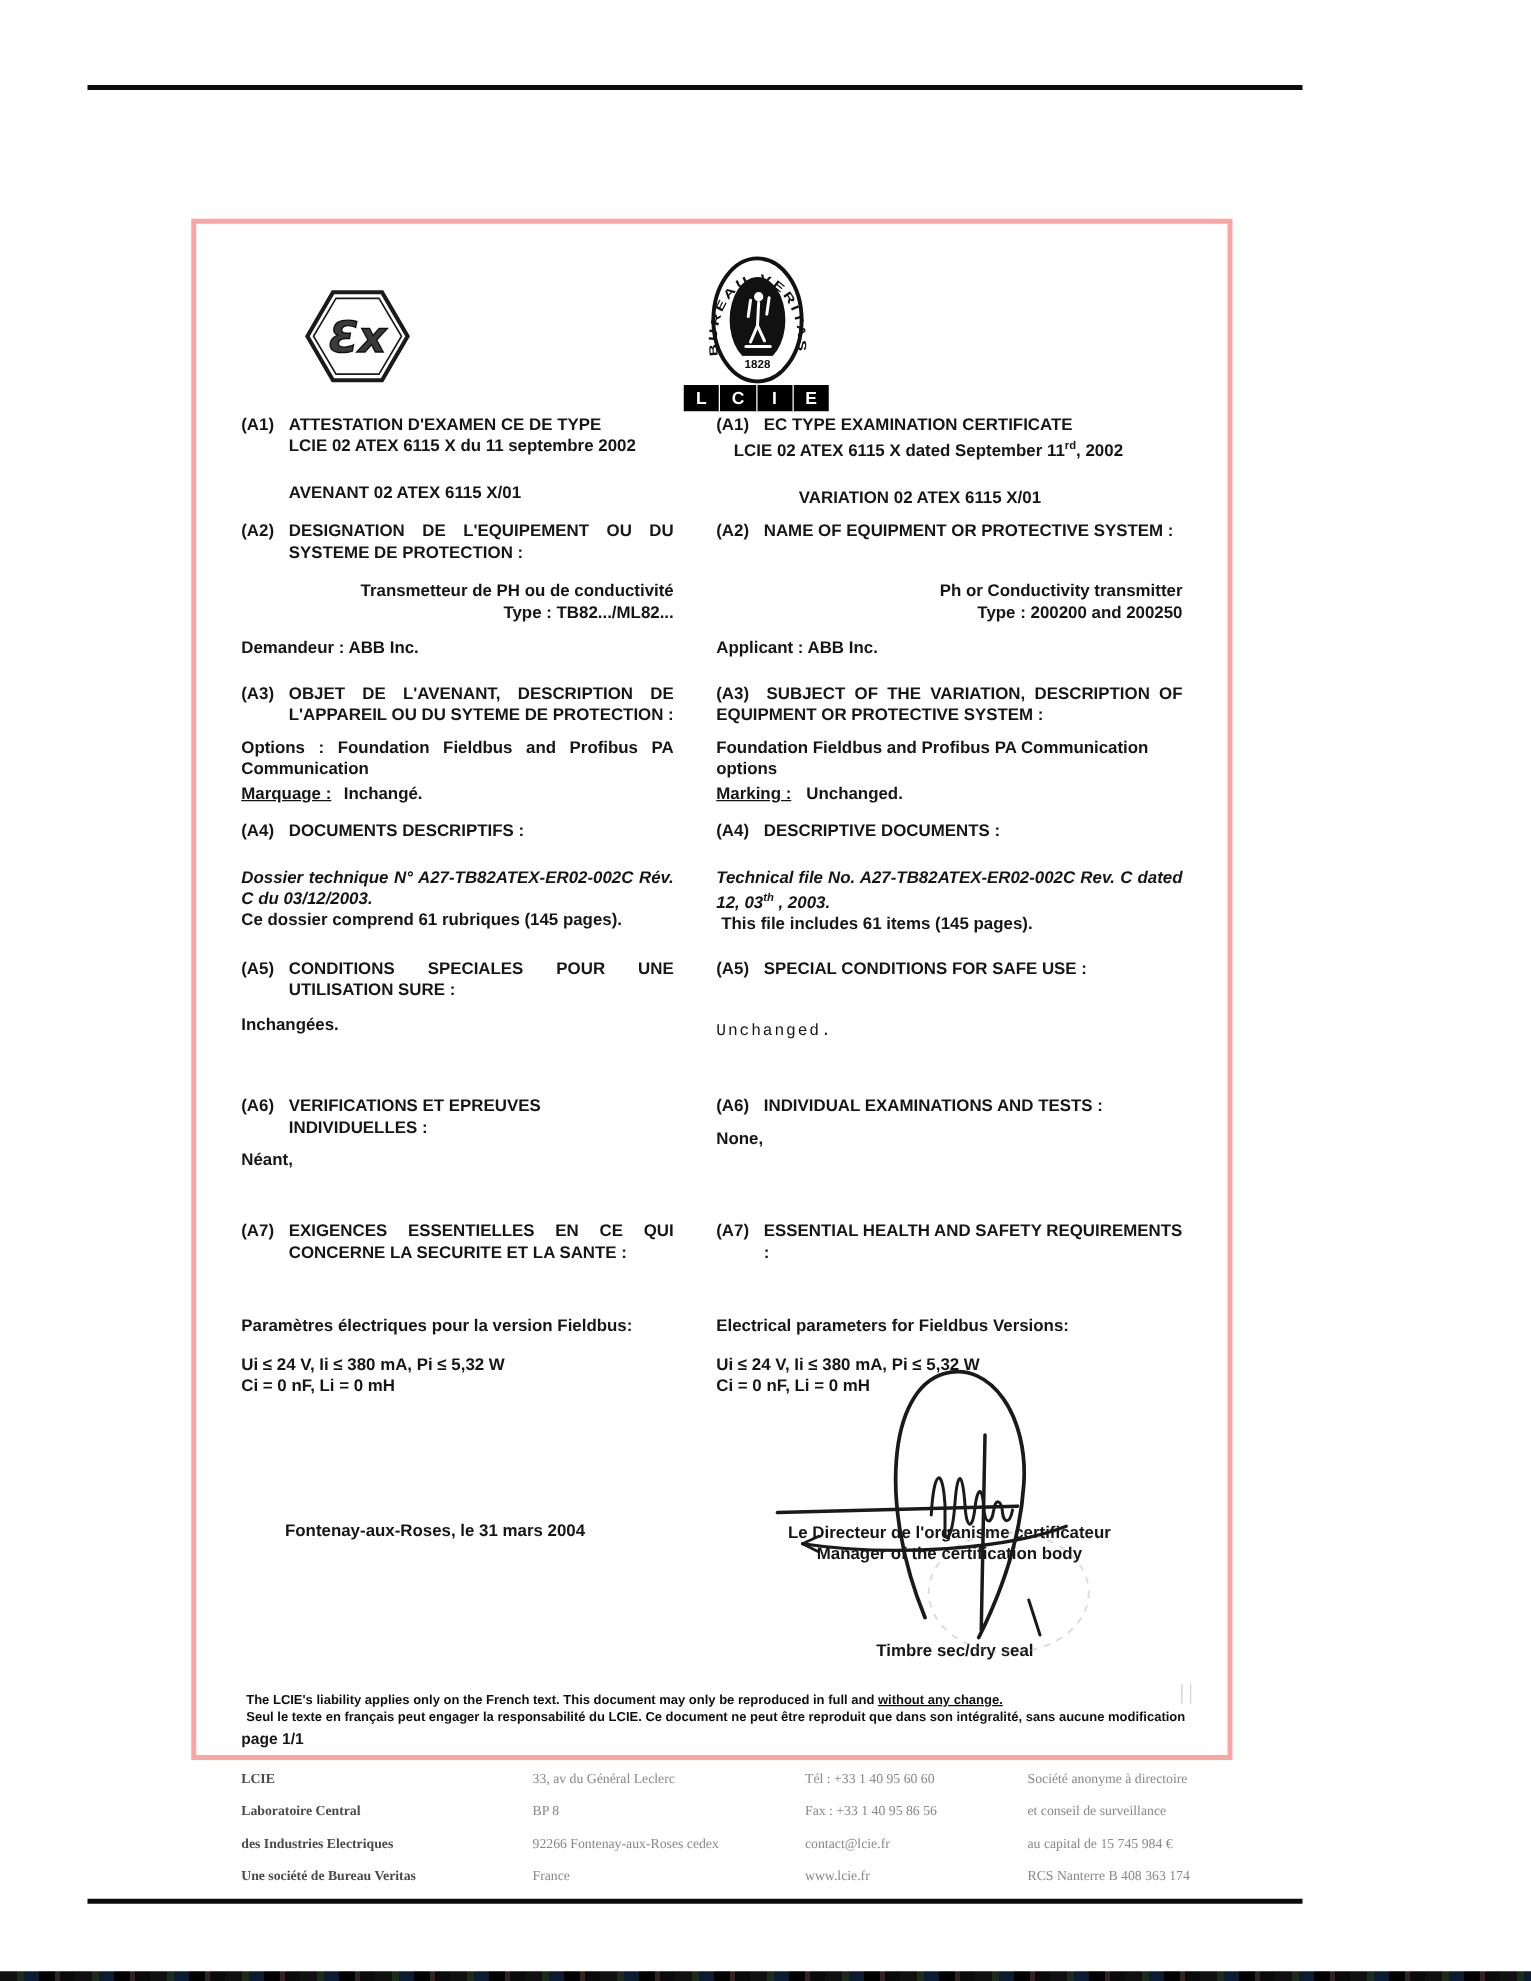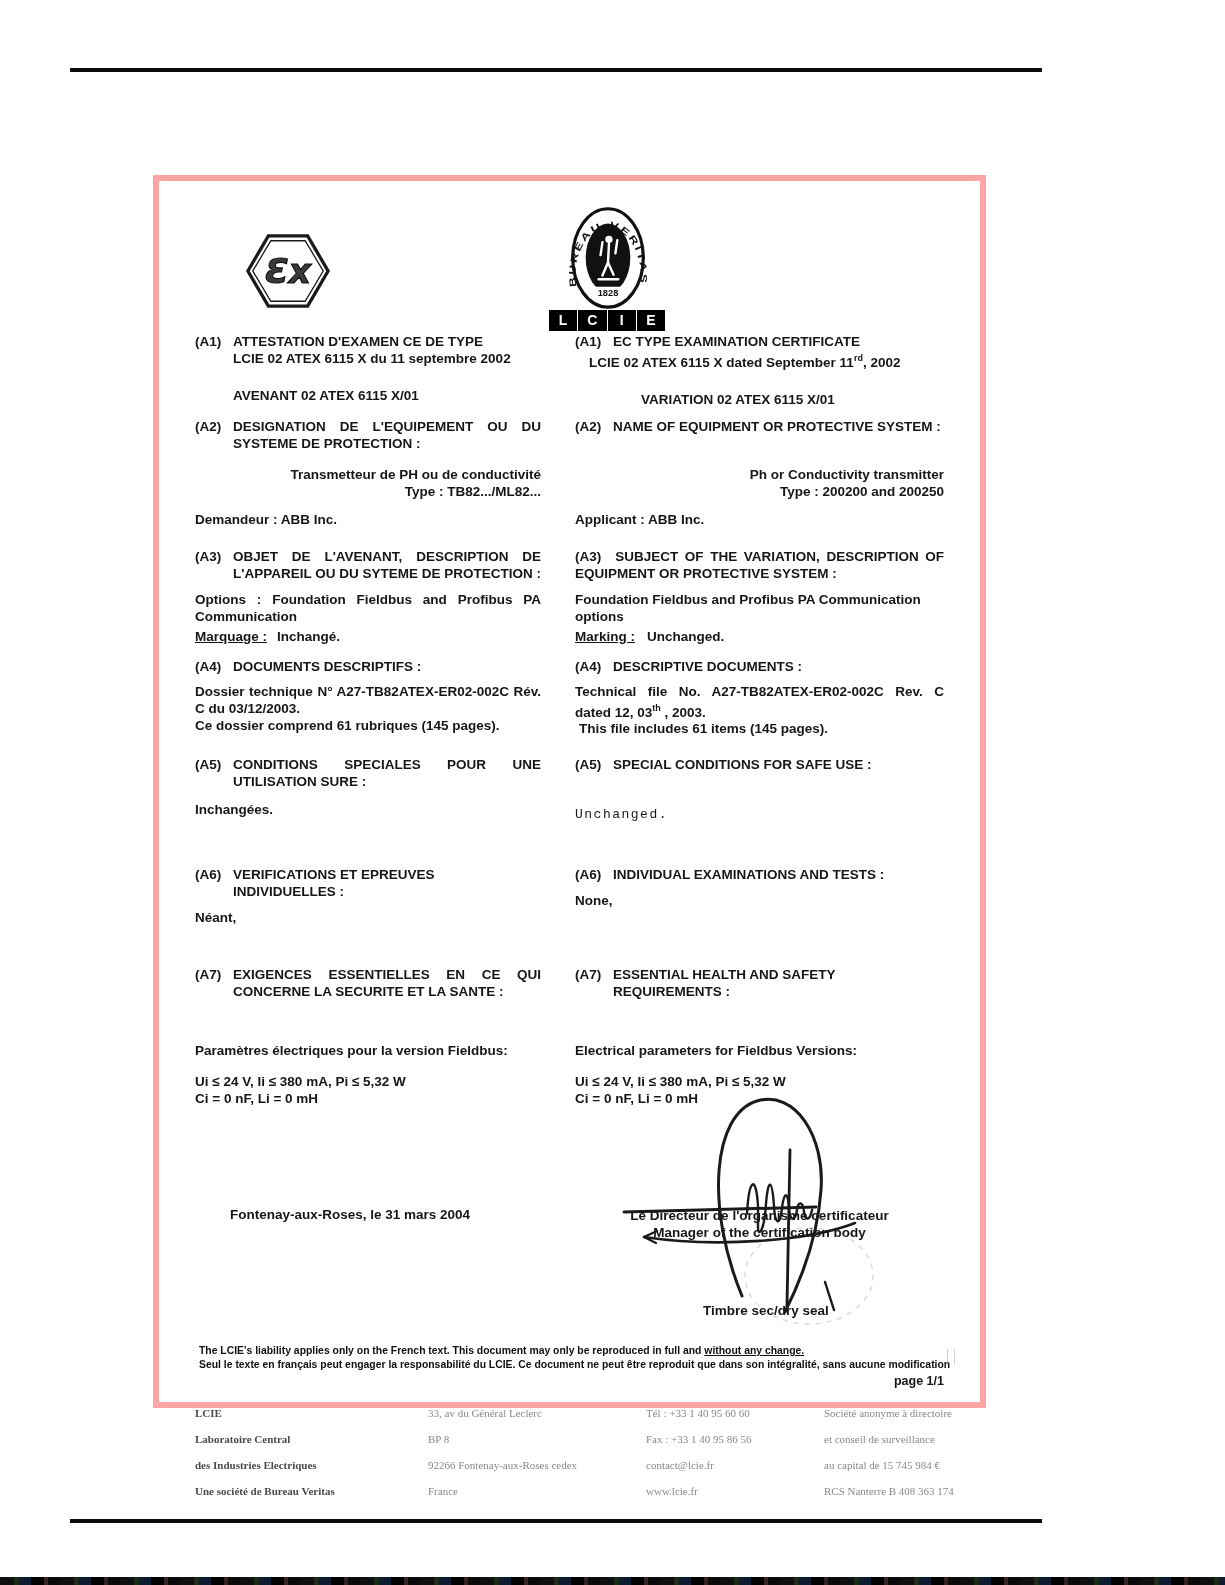--- a/index.html
+++ b/index.html
@@ -7,21 +7,21 @@
   .page {
     position:relative; width:1225px; height:1585px; background:#fff;
     font-family:"Liberation Sans", sans-serif; color:#161616; overflow:hidden;
   }
   .rule { position:absolute; left:70px; width:972px; height:4px; background:#0c0c0c; }
   .rule-top { top:68px; }
   .rule-bottom { top:1519px; }
 
   .cert {
     position:absolute; left:153px; top:175px; width:833px; height:1233px;
-    border:6px solid #fca5a5; background:#fff; padding:0 36px;
+    border:4px solid #fca5a5; background:#fff; padding:0 36px;
   }
 
   
   .cert-header { position:relative; height:152px; }
   .ex-logo { position:absolute; left:48px; top:50px; width:90px; height:80px; }
   .bv-logo { position:absolute; left:366px; top:24px; width:94px; height:104px; }
   .lcie-bar { position:absolute; left:354px; top:129px; width:116px; height:21px;
     display:flex; background:#000; }
   .lcie-bar span { flex:1; color:#fff; font-weight:bold; font-size:14px; line-height:21px;
     text-align:center; border-left:1px solid #fff; }
@@ -45,38 +45,38 @@
   .a1-line2 { margin-left:0; }
   .a1-var { margin-top:20px; }
 
   .sec-a2 { margin-top:10px; }
   .prod { margin-top:12px; }
   .applicant { margin-top:11px; }
   .sec-a3 { margin-top:20px; }
   .a3-body { margin-top:9px; }
   .sec-mark { margin-top:3px; }
   .sec-a4 { margin-top:13px; }
-  .a4-body { margin-top:8px; }
+  .a4-body { margin-top:20px;font-style:italic; }
   .sec-a5 { margin-top:19px; }
   .a5-val { margin-top:9px; }
   .a5-val-en { margin-top:15px; }
   .sec-a6 { margin-top:44px; }
   .a6-val { margin-top:9px; }
   .sec-a7 { margin-top:40px; }
   .a7-intro { margin-top:40px; }
   .a7-params { margin-top:14px; }
 
   .closing { margin-top:100px; }
   .date-place { margin-left:35px; font-weight:bold; font-size:13.5px; }
   .director { text-align:center; font-weight:bold; font-size:13.5px; line-height:17px; }
   .seal-label { margin-top:62px; margin-left:128px; font-weight:bold; font-size:13.5px; }
 
   .legal { margin-top:26px; margin-left:4px; width:768px;
     font-size:10.4px; font-weight:bold; line-height:14px; color:#101010; }
-  .page-num { text-align:right; margin-top:2px;
+  .page-num { text-align:left; margin-right:52px; margin-top:2px;
     font-size:12.5px; font-weight:bold; }
 
   .footer { margin-top:12px; display:grid;
     grid-template-columns:205px 190px 150px 215px; column-gap:28px;
     font-family:"Liberation Serif", serif; font-size:11px; line-height:26px; }
   .footer .fc1 { font-weight:bold; color:#4a4a4a; }
   .footer .fc { color:#888; }
   .footer div div { white-space:nowrap; }
 
   .sig-svg { position:absolute; left:438px; top:903px; width:372px; height:252px;

